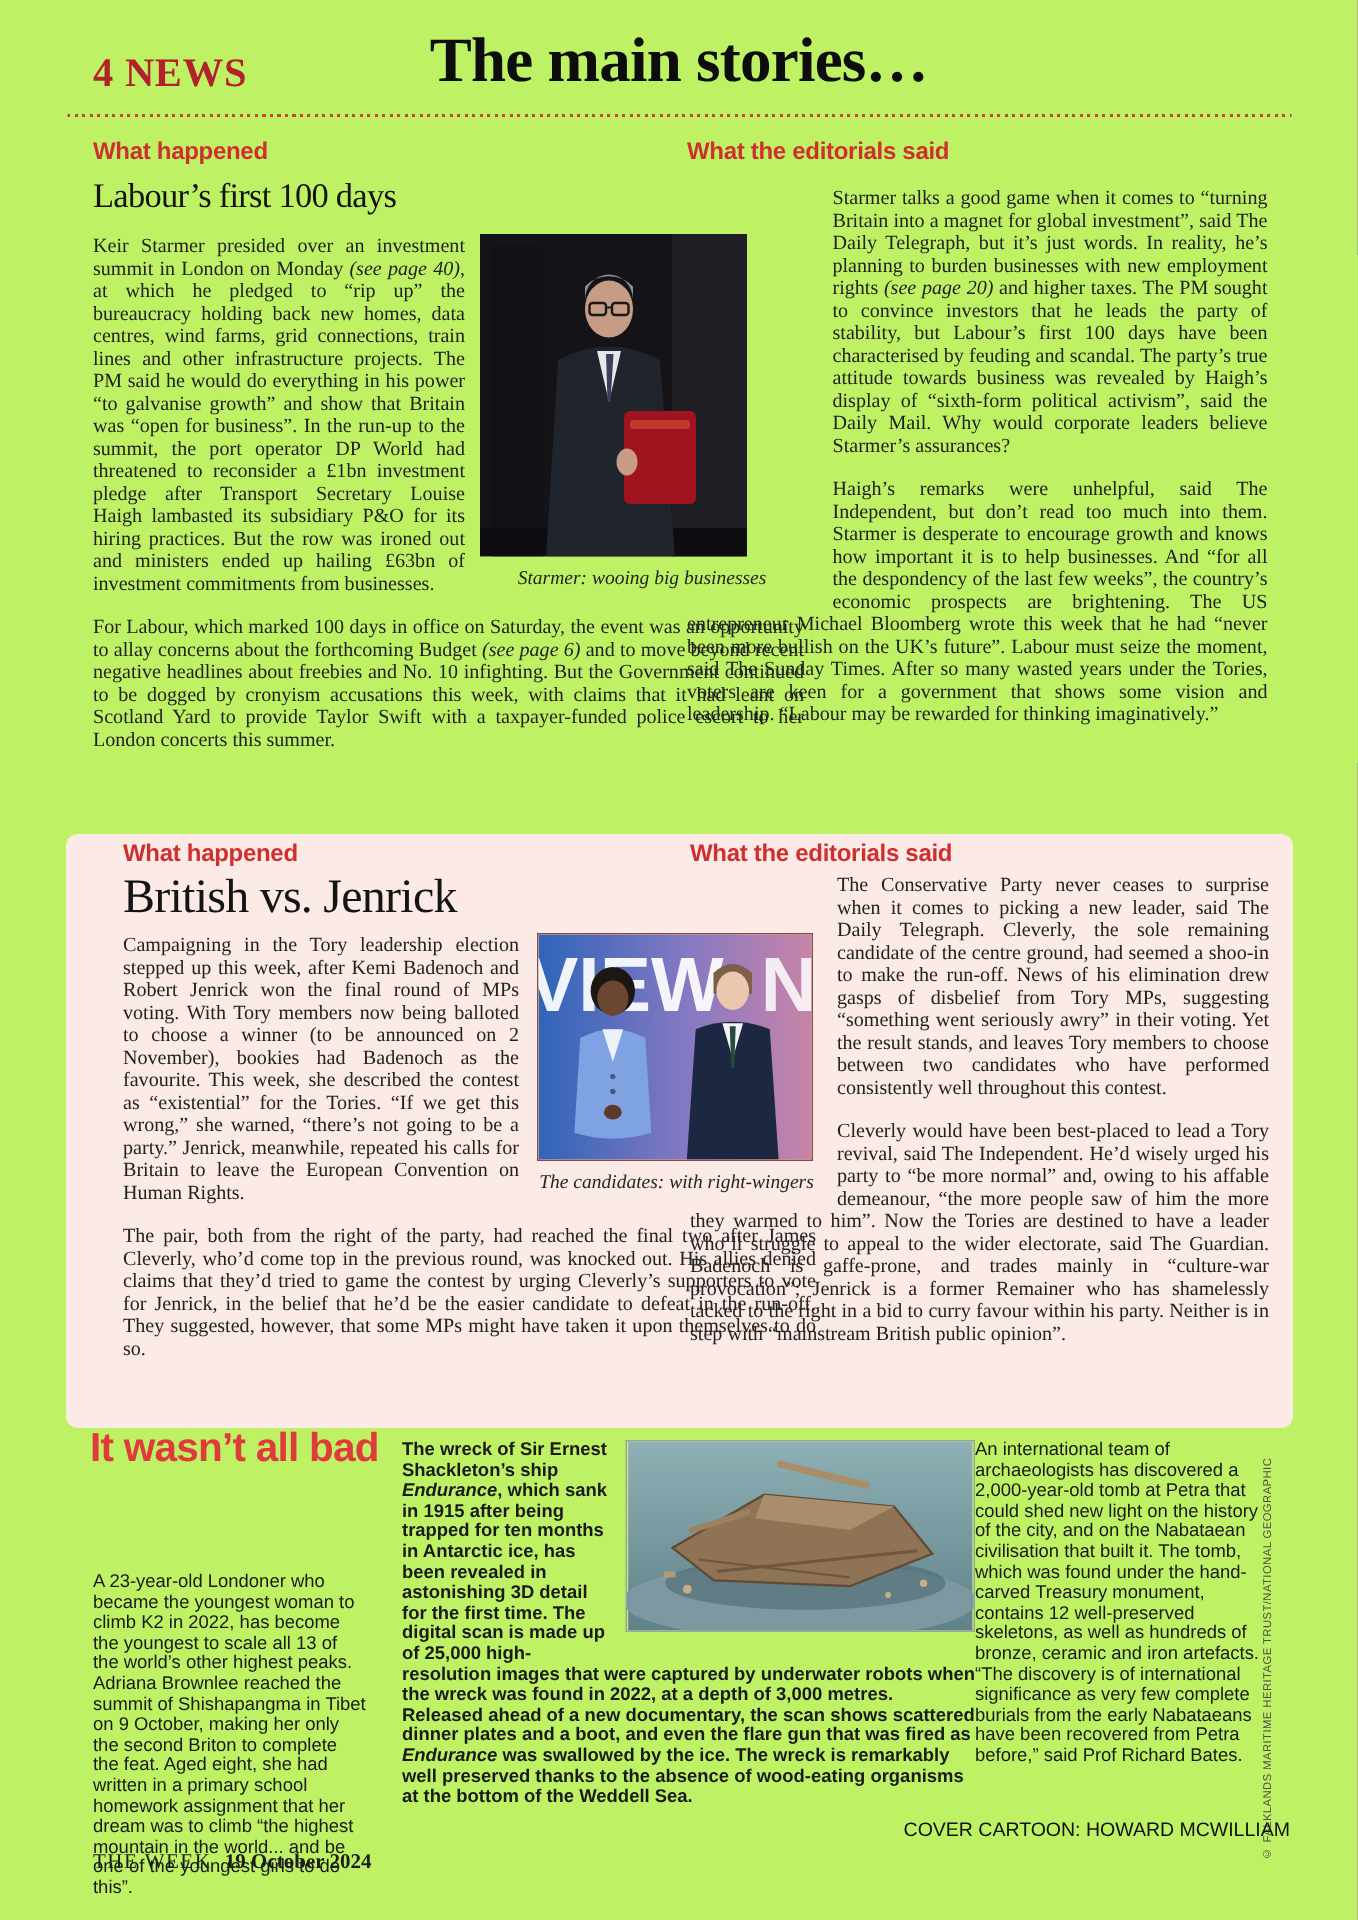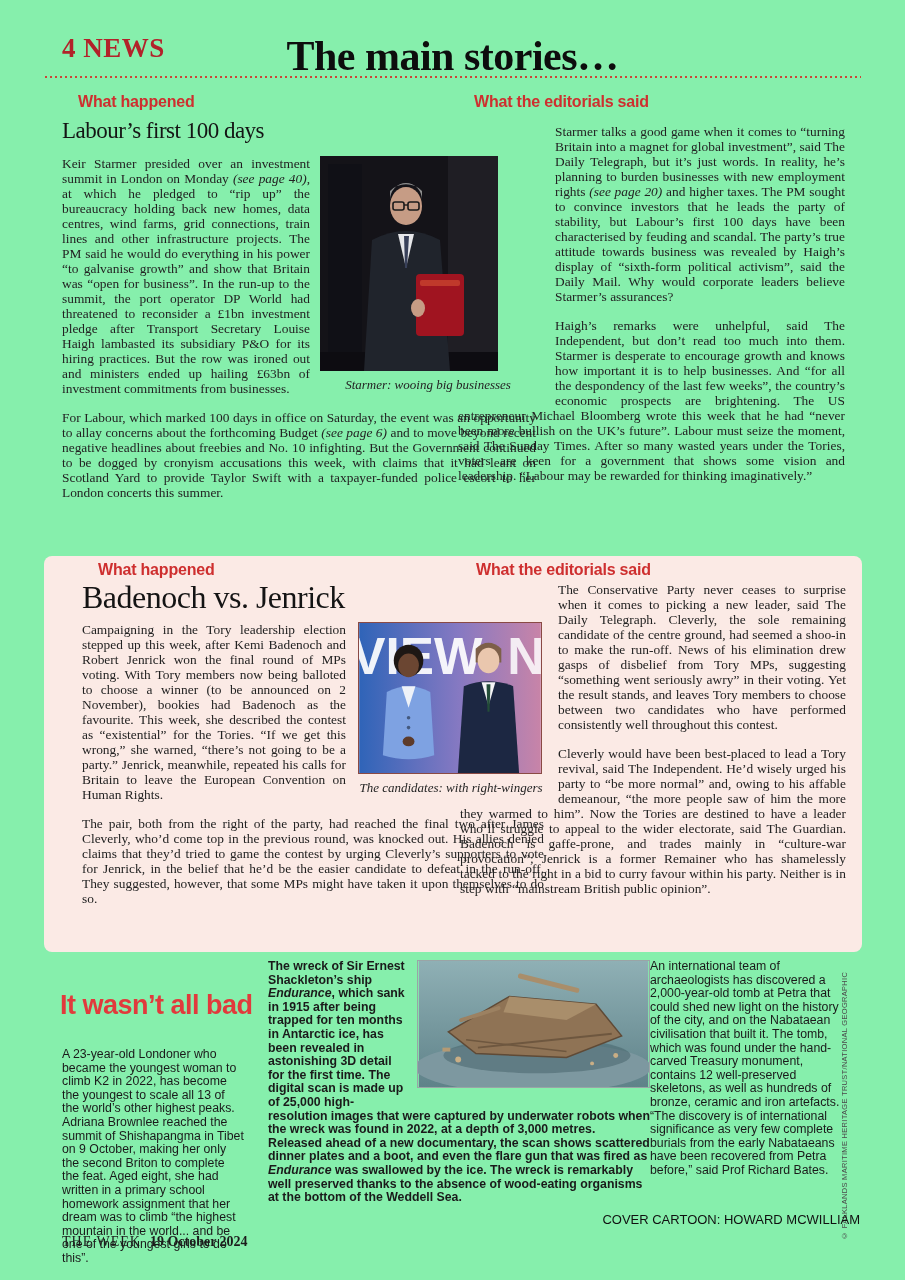--- a/index.html
+++ b/index.html
@@ -1,42 +1,42 @@
 <!DOCTYPE html>
 <html><head>
 <meta charset="utf-8">
 <style>
   * { margin:0; padding:0; box-sizing:border-box; }
   html,body { background:#9a9a9a; }
   .page {
     position:relative; width:905px; height:1280px; margin:0 auto;
-    background:#86efac; overflow:hidden;
+    background:#bef264; overflow:hidden;
     font-family:"Liberation Serif", serif; color:#1e1e1e;
   }
   .abs { position:absolute; }
 
   
   .folio {
     left:62px; top:33px;
     font-family:"Liberation Serif", serif; font-weight:bold;
     font-size:27px; color:#b2222a; letter-spacing:0.5px;
   }
   .main-title {
-    left:0; right:0; top:32px; text-align:center;
+    left:0; right:0; top:17px; text-align:center;
     font-weight:bold; font-size:42px; color:#0d0d0d; letter-spacing:-0.5px;
   }
   .dotted-rule {
     left:45px; width:816px; top:76px; height:2px;
     background:repeating-linear-gradient(to right,#cc4438 0 2px, transparent 2px 5px);
   }
 
   
   .kicker {
     font-family:"Liberation Sans", sans-serif; font-weight:bold;
-    font-size:16px; line-height:16px; color:#ce2f2f; letter-spacing:-0.2px;margin-left:16px;
+    font-size:16px; line-height:16px; color:#ce2f2f; letter-spacing:-0.2px;
   }
   .headline {
     font-family:"Liberation Serif", serif; font-weight:normal;
     font-size:23px; color:#141414; letter-spacing:-0.5px;
   }
   .serif-body { font-size:13.4px; line-height:15px; text-align:justify; color:#222; }
   .serif-body p + p { margin-top:14px; }
   .it { font-style:italic; }
   .caption {
     font-style:italic; font-size:13px; line-height:15px; text-align:center;
@@ -63,21 +63,21 @@
   .s2-right { left:460px; top:562px; width:386px; }
   .s2-right .kicker { margin-bottom:4px; }
   .sp2 { float:left; width:98px; height:194px; margin-top:30px; }
 
   
   .sans-body {
     font-family:"Liberation Sans", sans-serif;
     font-size:12.3px; line-height:13.6px; color:#1a1a1a;
   }
   .good-heading {
-    left:60px; top:990px;
+    left:60px; top:950px;
     font-family:"Liberation Sans", sans-serif; font-weight:bold;
     font-size:27px; color:#e13a3c; letter-spacing:-0.5px;
   }
   .b-col1 { left:62px;  top:1048px; width:183px; }
   .b-col2 { left:268px; top:960px; width:384px; font-weight:bold; }
   .wreck-fig { float:right; width:235px; margin-left:10px; margin-bottom:8px; }
   .wreck-fig svg { border:1px solid #9aa4a6; }
   .b-col3 { left:650px; top:960px; width:190px; }
   .v-credit {
     left:840px; top:1000px; height:240px;
@@ -139,21 +139,21 @@
       <div class="sp1"></div>
       <p><span>Starmer talks a good game when it comes to “turning Britain into a magnet for global investment”, said The Daily Telegraph, but it’s just words. In reality, he’s planning to burden businesses with new employment rights </span><span class="it">(see page 20)</span><span> and higher taxes. The PM sought to convince investors that he leads the party of stability, but Labour’s first 100 days have been characterised by feuding and scandal. The party’s true attitude towards business was revealed by Haigh’s display of “sixth-form political activism”, said the Daily Mail. Why would corporate leaders believe Starmer’s assurances?</span></p>
       <p>Haigh’s remarks were unhelpful, said The Independent, but don’t read too much into them. Starmer is desperate to encourage growth and knows how important it is to help businesses. And “for all the despondency of the last few weeks”, the country’s economic prospects are brightening. The US entrepreneur Michael Bloomberg wrote this week that he had “never been more bullish on the UK’s future”. Labour must seize the moment, said The Sunday Times. After so many wasted years under the Tories, voters are keen for a government that shows some vision and leadership. “Labour may be rewarded for thinking imaginatively.”</p>
     </div>
   </div>
 
   <div class="abs pink-panel"></div>
 
   <div class="abs s2-left">
     <div class="kicker">What happened</div>
-    <h2 class="headline">Badenoch vs. Jenrick</h2>
+    <h2 class="headline">British vs. Jenrick</h2>
     <div class="serif-body">
       <figure class="s2-fig">
         <svg width="184" height="152" viewBox="0 0 184 152">
           <defs>
             <linearGradient id="stageGrad" x1="0" y1="0" x2="1" y2="0">
               <stop offset="0" stop-color="#2f64b8"></stop>
                 <stop offset="0.55" stop-color="#8679c2"></stop>
                 <stop offset="1" stop-color="#c884a8"></stop>
             </linearGradient>
           </defs>

